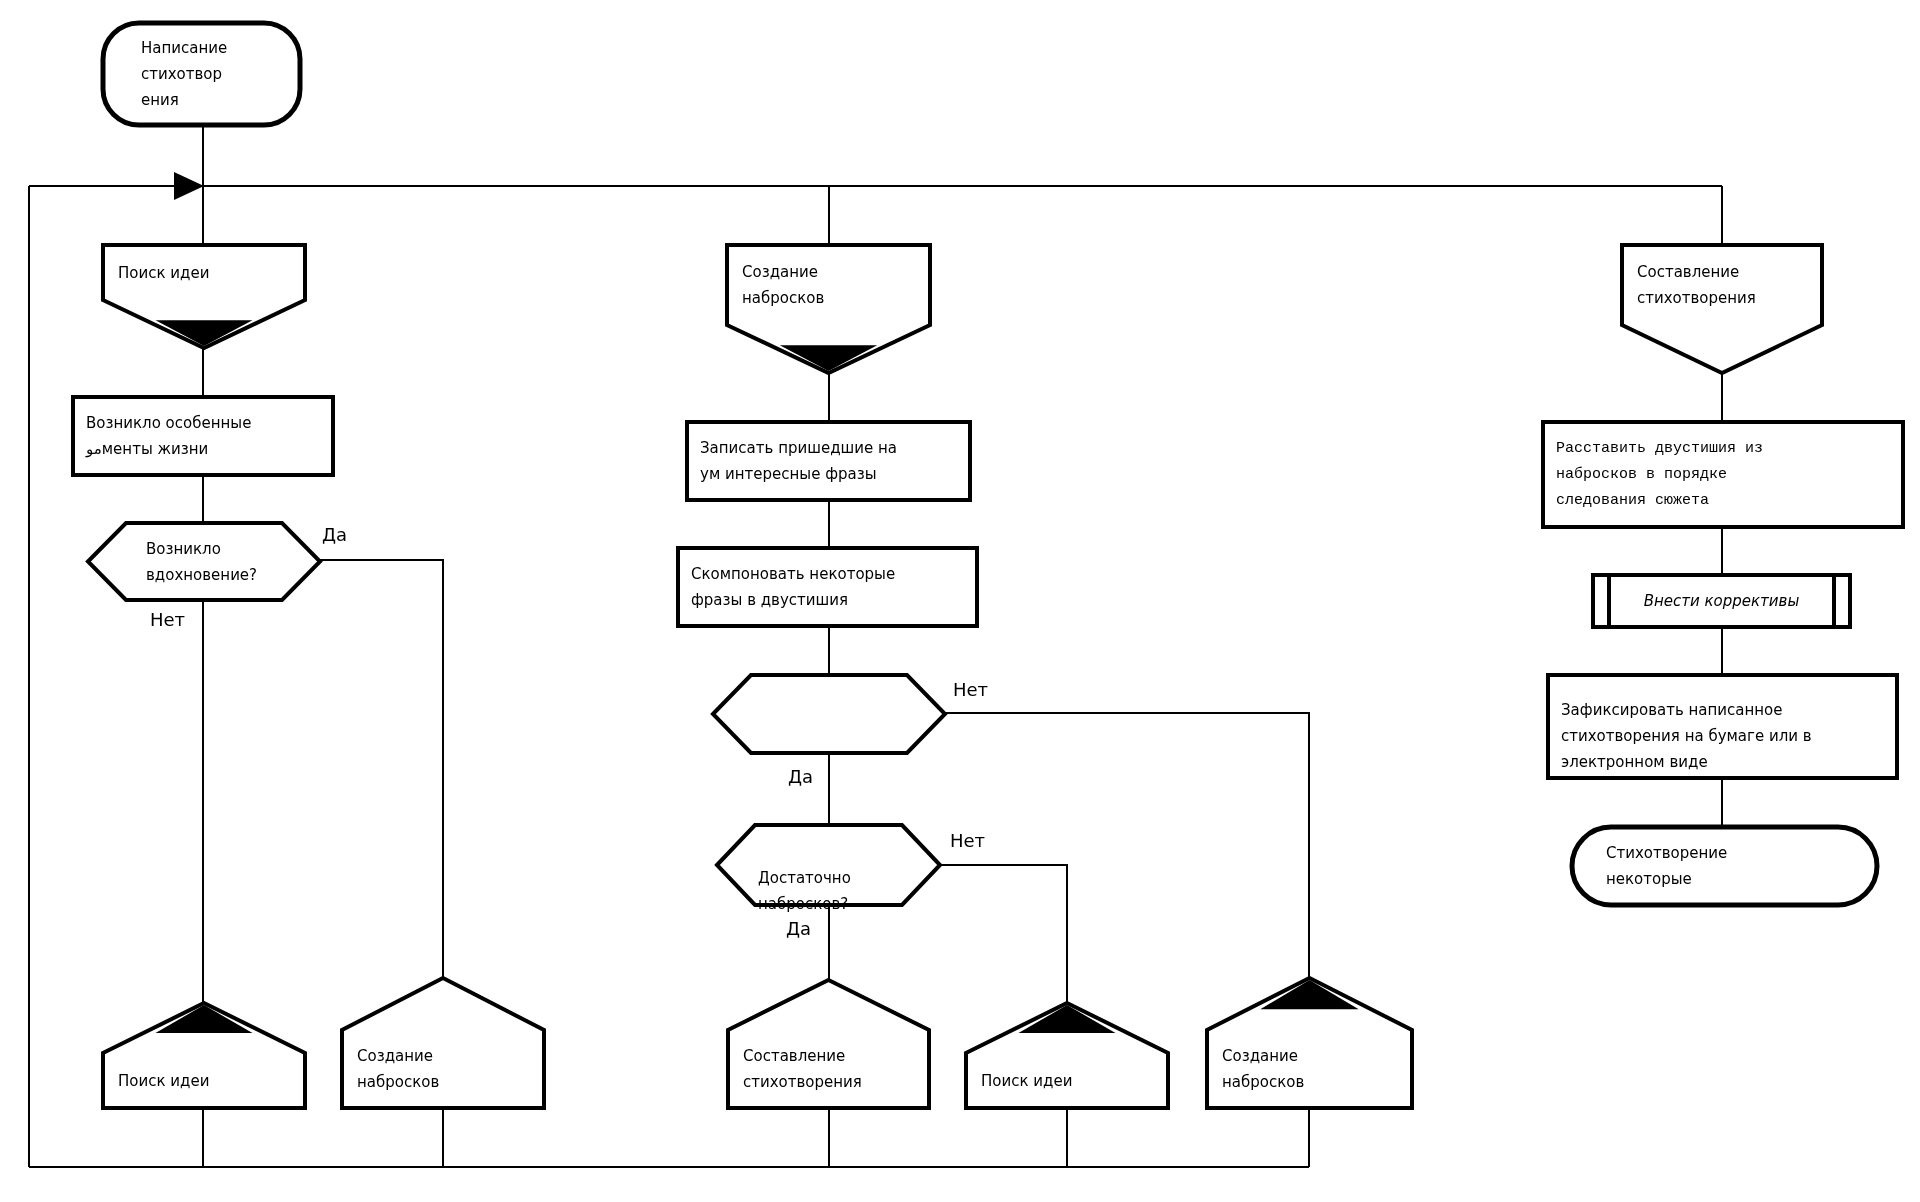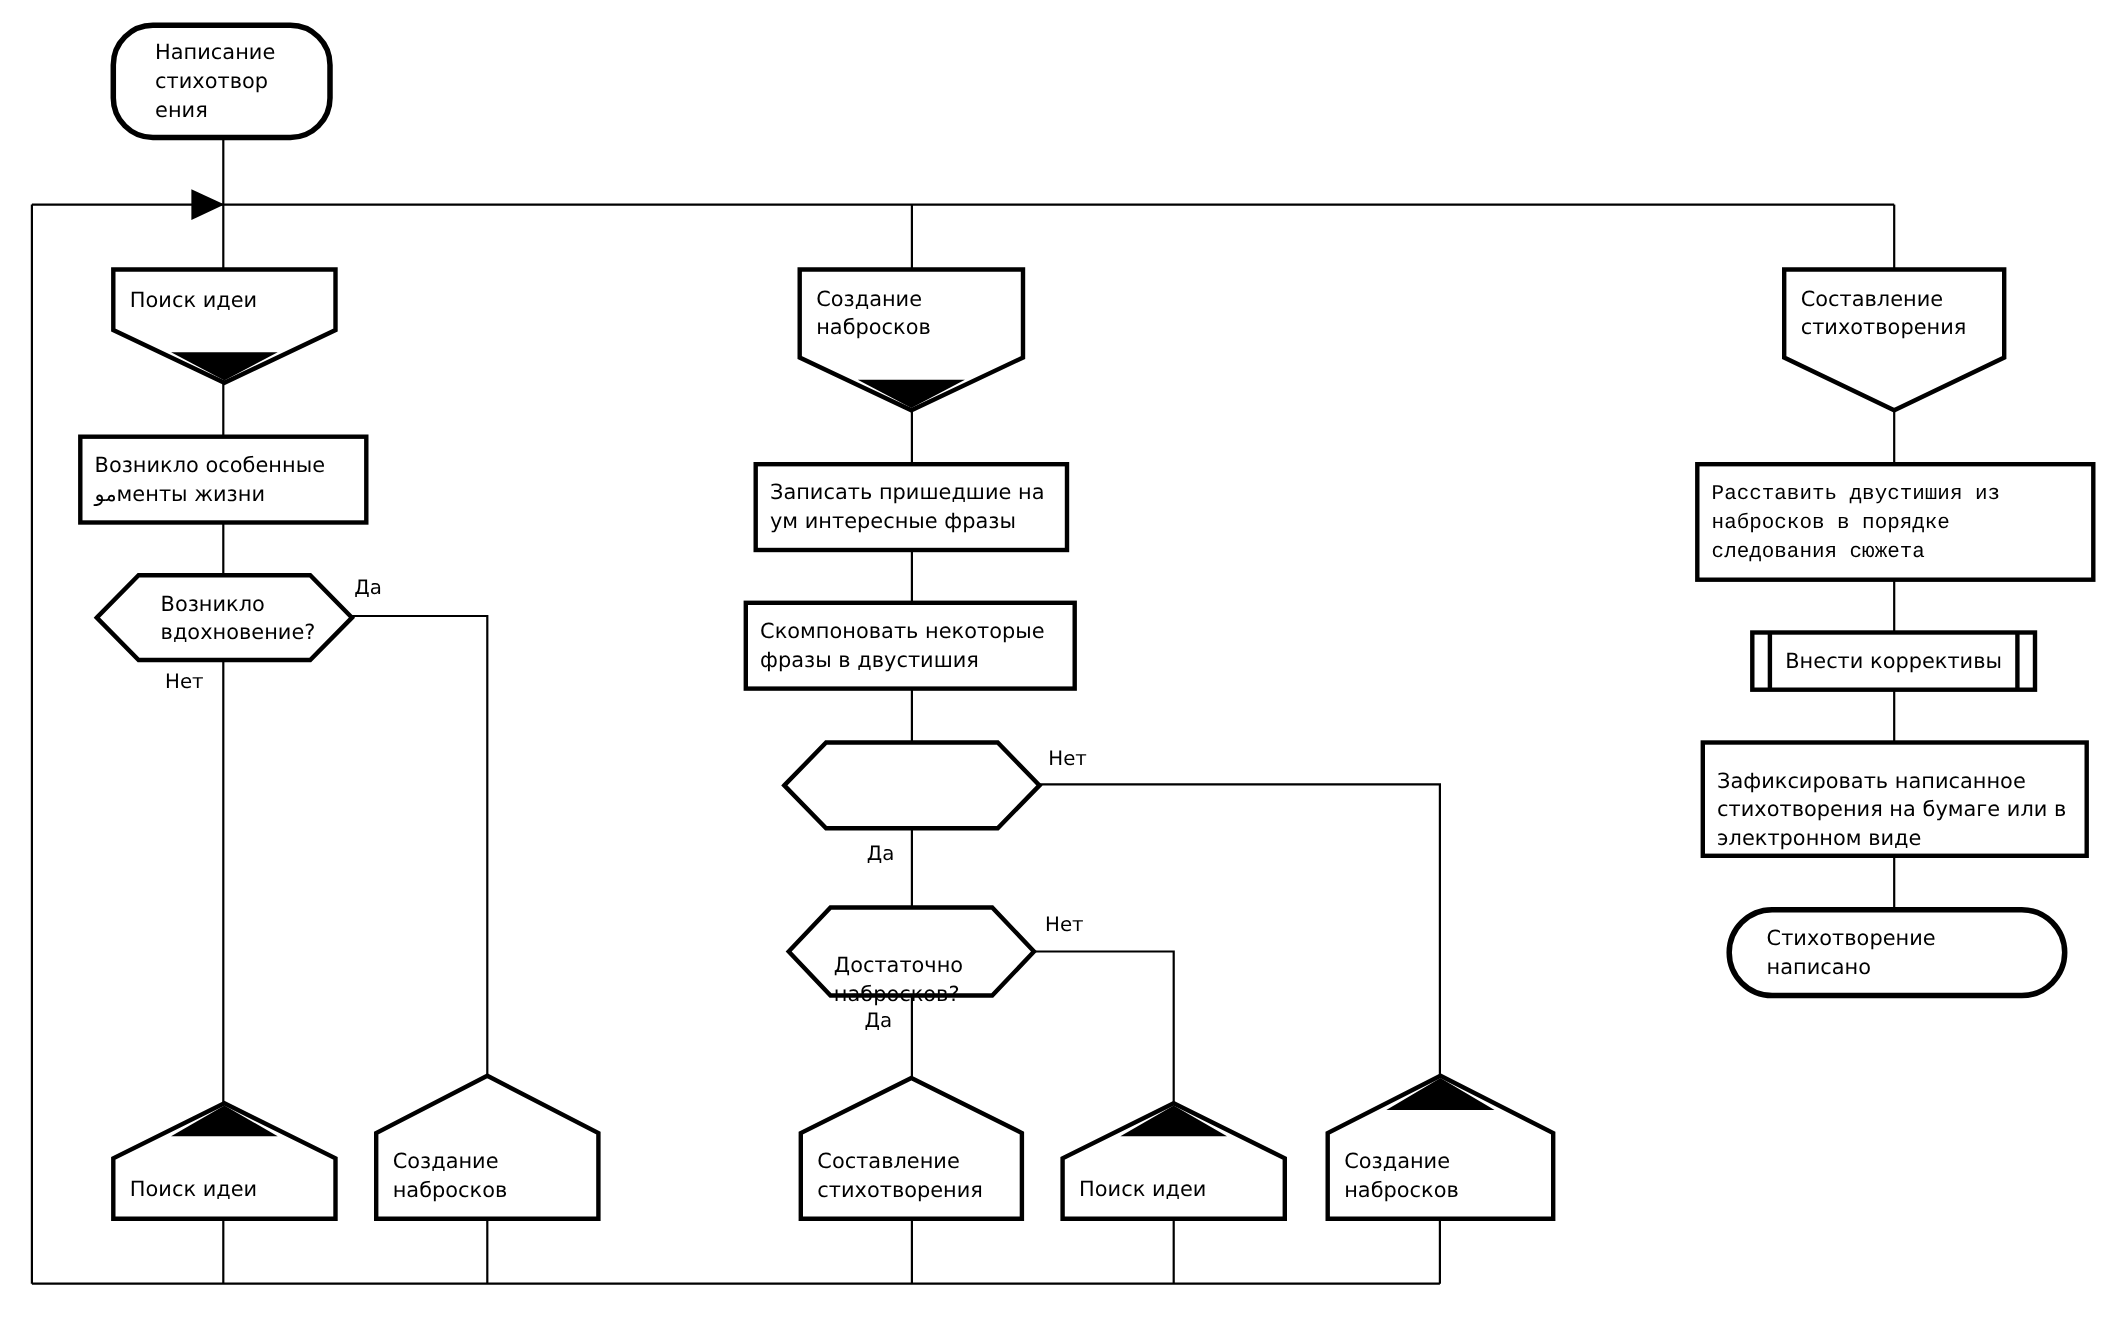--- a/index.html
+++ b/index.html
@@ -1,27 +1,27 @@
 <!DOCTYPE html>
 <html><head>
 <meta charset="utf-8">
 <style>
   html,body{margin:0;padding:0;background:#ffffff;}
   #canvas{position:relative;width:1920px;height:1202px;background:#ffffff;overflow:hidden;
           font-family:"DejaVu Sans",sans-serif;color:#000;}
   #shape-layer{position:absolute;left:0;top:0;width:1920px;height:1202px;}
   #text-layer{position:absolute;left:0;top:0;width:1920px;height:1202px;pointer-events:none;}
   .node-text{position:absolute;display:flex;align-items:center;white-space:pre-line;
-             font-size:19px;line-height:26px;letter-spacing:0;box-sizing:border-box;}
+             font-size:15px;line-height:26px;letter-spacing:0;box-sizing:border-box;}
   .t-terminator{padding-left:38px;padding-right:8px;}
   .t-terminator-pill{padding-left:34px;padding-right:8px;}
   .t-process{padding-left:13px;padding-right:6px;}
   .t-decision{padding-left:41px;padding-right:22px;}
   .t-pentagon-down,.t-pentagon-up{padding-left:15px;padding-right:6px;}
-  .t-predefined{justify-content:center;text-align:center;padding:0 20px;}
+  .t-predefined{justify-content:center;text-align:center;padding:0 20px;font-style:italic;}
   .edge-label{position:absolute;font-size:18px;line-height:24px;white-space:nowrap;}
 </style>
 </head>
 <body>
 
 <div id="canvas">
   <svg id="shape-layer" xmlns="http://www.w3.org/2000/svg" viewBox="0 0 1920 1202">
       <polyline points="203,125 203,245" fill="none" stroke="#000000" stroke-width="2"></polyline>
       <polyline points="29,186 1722,186" fill="none" stroke="#000000" stroke-width="2"></polyline>
       <polyline points="829,186 829,245" fill="none" stroke="#000000" stroke-width="2"></polyline>
@@ -96,21 +96,21 @@
       <div class="node-text t-pentagon-down" style="left: 1622px; top: 245px; width: 200px; height: 80px;">Составление
 стихотворения</div>
       <div class="node-text t-process" style="left: 1543px; top: 422px; width: 360px; height: 105px; font-family: Liberation Mono, monospace;">Расставить двустишия из
 набросков в порядке
 следования сюжета</div>
       <div class="node-text t-predefined" style="left: 1593px; top: 575px; width: 257px; height: 52px;">Внести коррективы</div>
       <div class="node-text t-process" style="left: 1548px; top: 684px; width: 349px; height: 103px;">Зафиксировать написанное
 стихотворения на бумаге или в
 электронном виде</div>
       <div class="node-text t-terminator-pill" style="left: 1572px; top: 827px; width: 305px; height: 78px;">Стихотворение
-написано</div>
+некоторые</div>
       <div class="node-text t-pentagon-up" style="left: 103px; top: 1053px; width: 202px; height: 55px;">Поиск идеи</div>
       <div class="node-text t-pentagon-up" style="left: 342px; top: 1030px; width: 202px; height: 78px;">Создание
 набросков</div>
       <div class="node-text t-pentagon-up" style="left: 728px; top: 1030px; width: 201px; height: 78px;">Составление
 стихотворения</div>
       <div class="node-text t-pentagon-up" style="left: 966px; top: 1053px; width: 202px; height: 55px;">Поиск идеи</div>
       <div class="node-text t-pentagon-up" style="left: 1207px; top: 1030px; width: 205px; height: 78px;">Создание
 набросков</div>
       <div class="edge-label" style="left: 322px; top: 523px;">Да</div>
       <div class="edge-label" style="left: 150px; top: 608px;">Нет</div>

